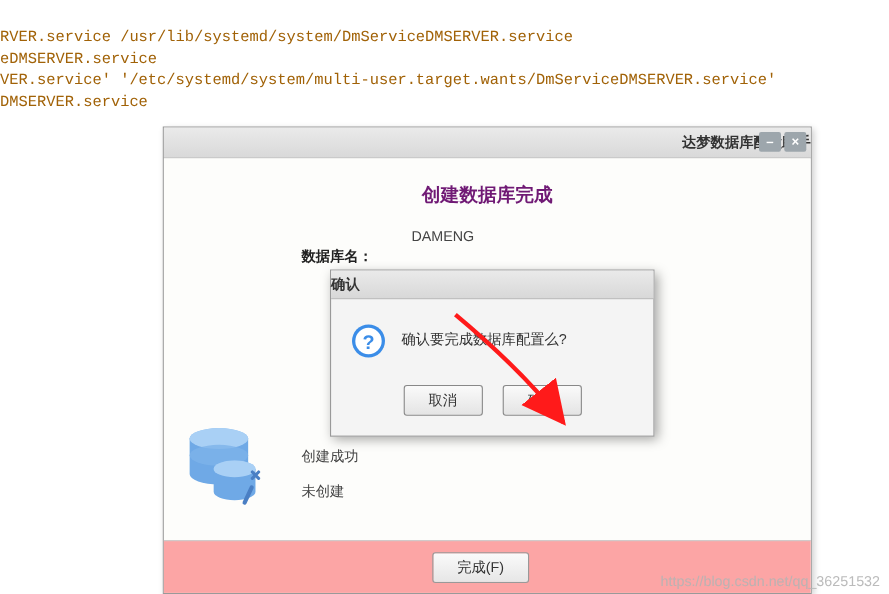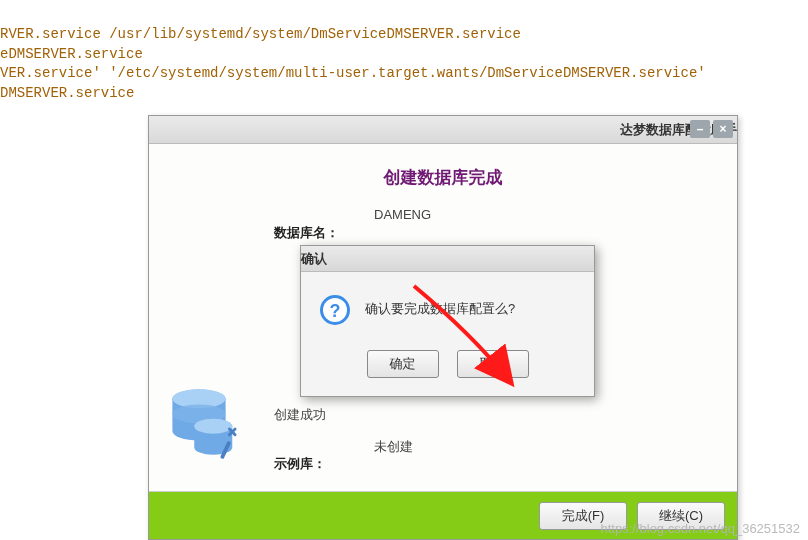--- a/index.html
+++ b/index.html
@@ -100,24 +100,24 @@
       width: 95px;
       height: 95px;
     }
     .bottom-bar {
       position: absolute;
       bottom: 0;
       left: 0;
       right: 0;
       height: 48px;
       border-top: 1px solid #ccc;
-      background: #84cc16;
+      background: #fca5a5;
       display: flex;
       align-items: center;
-      justify-content: flex-end;
+      justify-content: center;
       padding-right: 12px;
       gap: 10px;
     }
     .bottom-btn {
       width: 88px;
       height: 28px;
       background: linear-gradient(to bottom,#fafafa,#e6e6e6);
       border: 1px solid #999;
       border-radius: 3px;
       font-size: 13px;
@@ -214,57 +214,55 @@
     <div class="info-grid">
       <div class="info-row">
         <div class="info-label">数据库名：</div>
         <div class="info-value">DAMENG</div>
       </div>
       <div style="height:150px"></div>
       <div class="info-row">
         <div class="info-value">创建成功</div>
       </div>
       <div class="info-row">
-        <div class="info-label">示例库：</div>
         <div class="info-value">未创建</div>
       </div>
     </div>
 
     <svg class="db-icon" viewBox="0 0 100 100">
       <ellipse cx="40" cy="26" rx="28" ry="10" fill="#8fbef0"></ellipse>
       <path d="M12 26 v34 a28 10 0 0 0 56 0 v-34" fill="#6fa9e6"></path>
       <ellipse cx="40" cy="26" rx="28" ry="10" fill="#a9d0f5"></ellipse>
       <ellipse cx="40" cy="42" rx="28" ry="10" fill="#7db3ea" opacity="0.8"></ellipse>
       <ellipse cx="55" cy="55" rx="20" ry="8" fill="#8fbef0"></ellipse>
       <path d="M35 55 v22 a20 8 0 0 0 40 0 v-22" fill="#6fa9e6"></path>
       <ellipse cx="55" cy="55" rx="20" ry="8" fill="#a9d0f5"></ellipse>
       <rect x="66" y="70" width="4" height="20" rx="2" fill="#4a7fc4" transform="rotate(25 68 80)"></rect>
       <path d="M72 64 l6 -6 m-6 0 l6 6" stroke="#4a7fc4" stroke-width="3" stroke-linecap="round"></path>
     </svg>
 
     <div class="bottom-bar">
       <button class="bottom-btn">完成(F)</button>
-      <button class="bottom-btn">继续(C)</button>
     </div>
   </div>
 </div>
 
 <div class="modal">
   <div class="modal-title">确认</div>
   <div class="modal-body">
     <svg class="modal-icon" viewBox="0 0 32 32">
       <circle cx="16" cy="16" r="15" fill="#3b8de8"></circle>
       <circle cx="16" cy="16" r="12" fill="#ffffff"></circle>
       <text x="16" y="23" font-size="18" font-weight="bold" fill="#3b8de8" text-anchor="middle" font-family="Arial">?</text>
     </svg>
     <div class="modal-msg">确认要完成数据库配置么?</div>
   </div>
   <div class="modal-buttons">
+    <button class="modal-btn">取消</button>
     <button class="modal-btn">确定</button>
-    <button class="modal-btn">取消</button>
   </div>
 </div>
 
 <svg class="red-arrow" width="160" height="140">
   <defs>
     <marker id="ah" markerWidth="12" markerHeight="12" refX="9" refY="5" orient="auto">
       <path d="M0,0 L10,5 L0,10 Z" fill="#ff1a1a"></path>
     </marker>
   </defs>
   <path d="M10,10 Q70,60 108,108" stroke="#ff1a1a" stroke-width="4" fill="none" marker-end="url(#ah)"></path>

